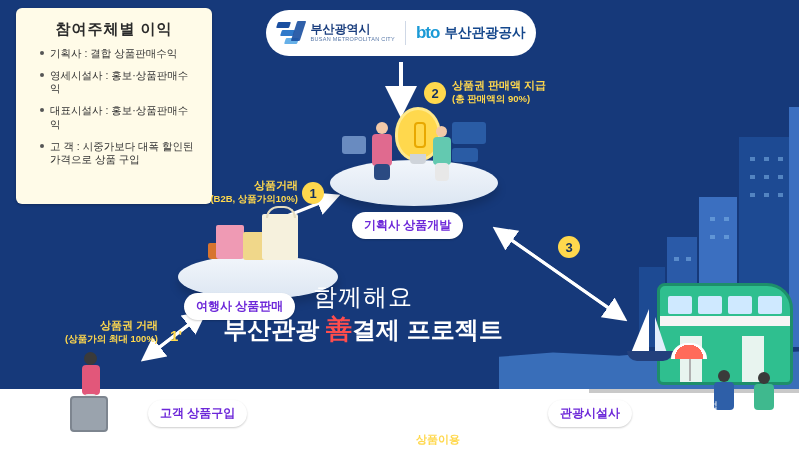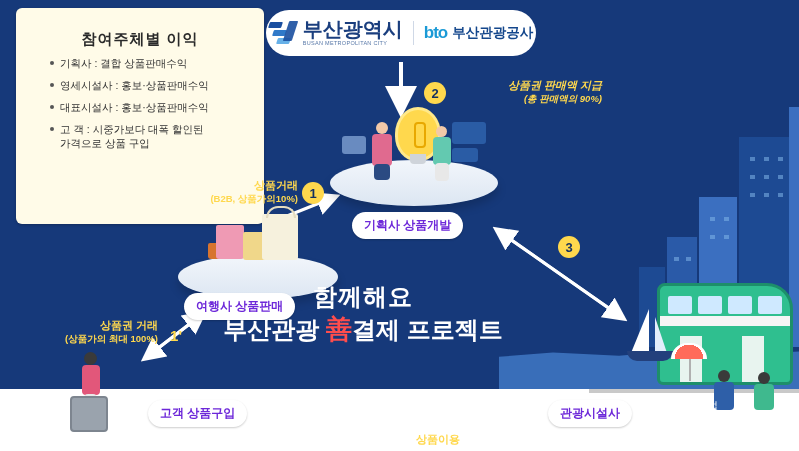--- a/index.html
+++ b/index.html
@@ -48,24 +48,24 @@
   .sail2 { position:absolute; right:132px; bottom:98px; width:0;height:0;
     border-right:12px solid transparent; border-bottom:36px solid #e3eefb; }
   .hull { position:absolute; right:126px; bottom:90px; width:46px; height:10px;
     background:#23407c; border-radius:0 0 10px 10px; }
   .parasol-pole { position:absolute; right:108px; bottom:70px; width:2px; height:26px; background:#b0b0b0; }
   .parasol { position:absolute; right:92px; bottom:92px; width:36px; height:16px;
     background:radial-gradient(circle at 50% 100%, #ff6b5a 0 60%, #ffffff 60% 100%);
     border-radius:18px 18px 0 0; }
   
   .infobox {
-    position:absolute; left:16px; top:8px; width:228px; height:196px;
+    position:absolute; left:16px; top:8px; width:196px; height:196px;
     background:#fffbe8; border-radius:6px;
     box-shadow:0 1px 3px rgba(0,0,0,.25);
-    padding:10px;
+    padding:0;
   }
   .infobox h2 {
     margin:12px 0 8px 0; text-align:center;
     font-size:15px; font-weight:bold; color:#2a2a2a; letter-spacing:1px;
   }
   .infobox ul { margin:8px; padding:0 8px 0 16px; list-style:none; }
   .infobox li {
     font-size:10.5px; color:#333; line-height:1.25;
     margin-bottom:9px; padding-left:10px; position:relative;
   }
@@ -82,21 +82,21 @@
   .logo-busan { display:flex; align-items:center; gap:6px; }
   .mark {
     width:28px;height:26px;position:relative;
   }
   .mark i { position:absolute; display:block; border-radius:1px; }
   .mark i.a { left:0; top:2px; width:13px;height:6px;background:#1a4fa0; transform:skewX(-18deg);}
   .mark i.b { left:4px; top:10px; width:13px;height:6px;background:#2f79c9; transform:skewX(-18deg);}
   .mark i.c { left:8px; top:18px; width:13px;height:6px;background:#66b0e8; transform:skewX(-18deg);}
   .mark i.d { left:17px; top:1px; width:9px;height:20px;background:#1a4fa0; transform:skewX(-18deg); opacity:.9;}
   .logo-tx { line-height:1; }
-  .logo-tx .ko { font-size:20px; font-weight:bold; color:#1a3e7e; }
+  .logo-tx .ko { font-size:12px; font-weight:bold; color:#1a3e7e; }
   .logo-tx .en { font-size:5.5px; color:#5878a8; letter-spacing:.3px; margin-top:2px;}
   .divider { width:1px; height:24px; background:#cfd8e6; }
   .logo-bto { display:flex; align-items:center; gap:5px; }
   .bto {
     font-size:17px; font-weight:bold; color:#1b9ad6; letter-spacing:-1px;
   }
   .bto-ko { font-size:13.5px; font-weight:bold; color:#14478c; }
   .plat {
     position:absolute; border-radius:50%;
     background:linear-gradient(180deg,#f2f6fb,#dce6f2);
@@ -147,21 +147,21 @@
   .ylbl { color:#ffd84d; font-size:11px; font-weight:bold; text-align:right; white-space:nowrap; position:absolute; line-height:1.35;}
   .numcircle {
     position:absolute; width:22px;height:22px;border-radius:50%;
     background:#ffd84d; color:#14305f; font-size:13px; font-weight:bold;
     display:flex; align-items:center; justify-content:center;
   }
   .slogan {
     position:absolute; left:218px; top:282px; width:290px;
     text-align:center; color:#ffffff; line-height:1.28;
   }
-  .slogan .l1 { font-size:24px; font-weight:bold; letter-spacing:1px;}
+  .slogan .l1 { font-size:24px; font-weight:normal; letter-spacing:1px;}
   .slogan .l2 { font-size:24px; font-weight:bold; letter-spacing:0px;}
   .slogan .l2 b { color:#ff4d4d; font-size:26px; }
   .bullets-right { position:absolute; left:666px; top:398px; color:#ffffff; font-size:10.5px; line-height:1.5;}
   .bullets-right div { position:relative; padding-left:10px; }
   .bullets-right div:before { content:""; position:absolute; left:0; top:5px; width:4px;height:4px;border-radius:50%; background:#ffffff;}
   svg.arrows { position:absolute; left:0; top:0; width:799px; height:451px; pointer-events:none; }
 </style>
 </head>
 <body>
 
@@ -306,21 +306,21 @@
   <div class="lbl" style="left:184px; top:293px;">여행사 상품판매</div>
   <div class="lbl" style="left:148px; top:400px;">고객 상품구입</div>
   <div class="lbl" style="left:548px; top:400px;">관광시설사</div>
 
   <div class="ylbl" style="left:178px; top:178px; width:120px;">
     <div>상품거래</div>
       <div style="font-size:9.5px">(B2B, 상품가의10%)</div>
   </div>
   <div class="numcircle" style="left:302px; top:182px;">1</div>
 
-  <div class="ylbl" style="left:452px; top:78px; width:150px; text-align:right;font-style:italic;">
+  <div class="ylbl" style="left:452px; top:78px; width:150px; text-align:left;">
     <div>상품권 판매액 지급</div>
       <div style="font-size:9.5px">(총 판매액의 90%)</div>
   </div>
   <div class="numcircle" style="left:424px; top:82px;">2</div>
 
   <div class="numcircle" style="left:558px; top:236px;">3</div>
 
   <div class="ylbl" style="left:28px; top:318px; width:130px;">
     <div>상품권 거래</div>
       <div style="font-size:9.5px">(상품가의 최대 100%)</div>

